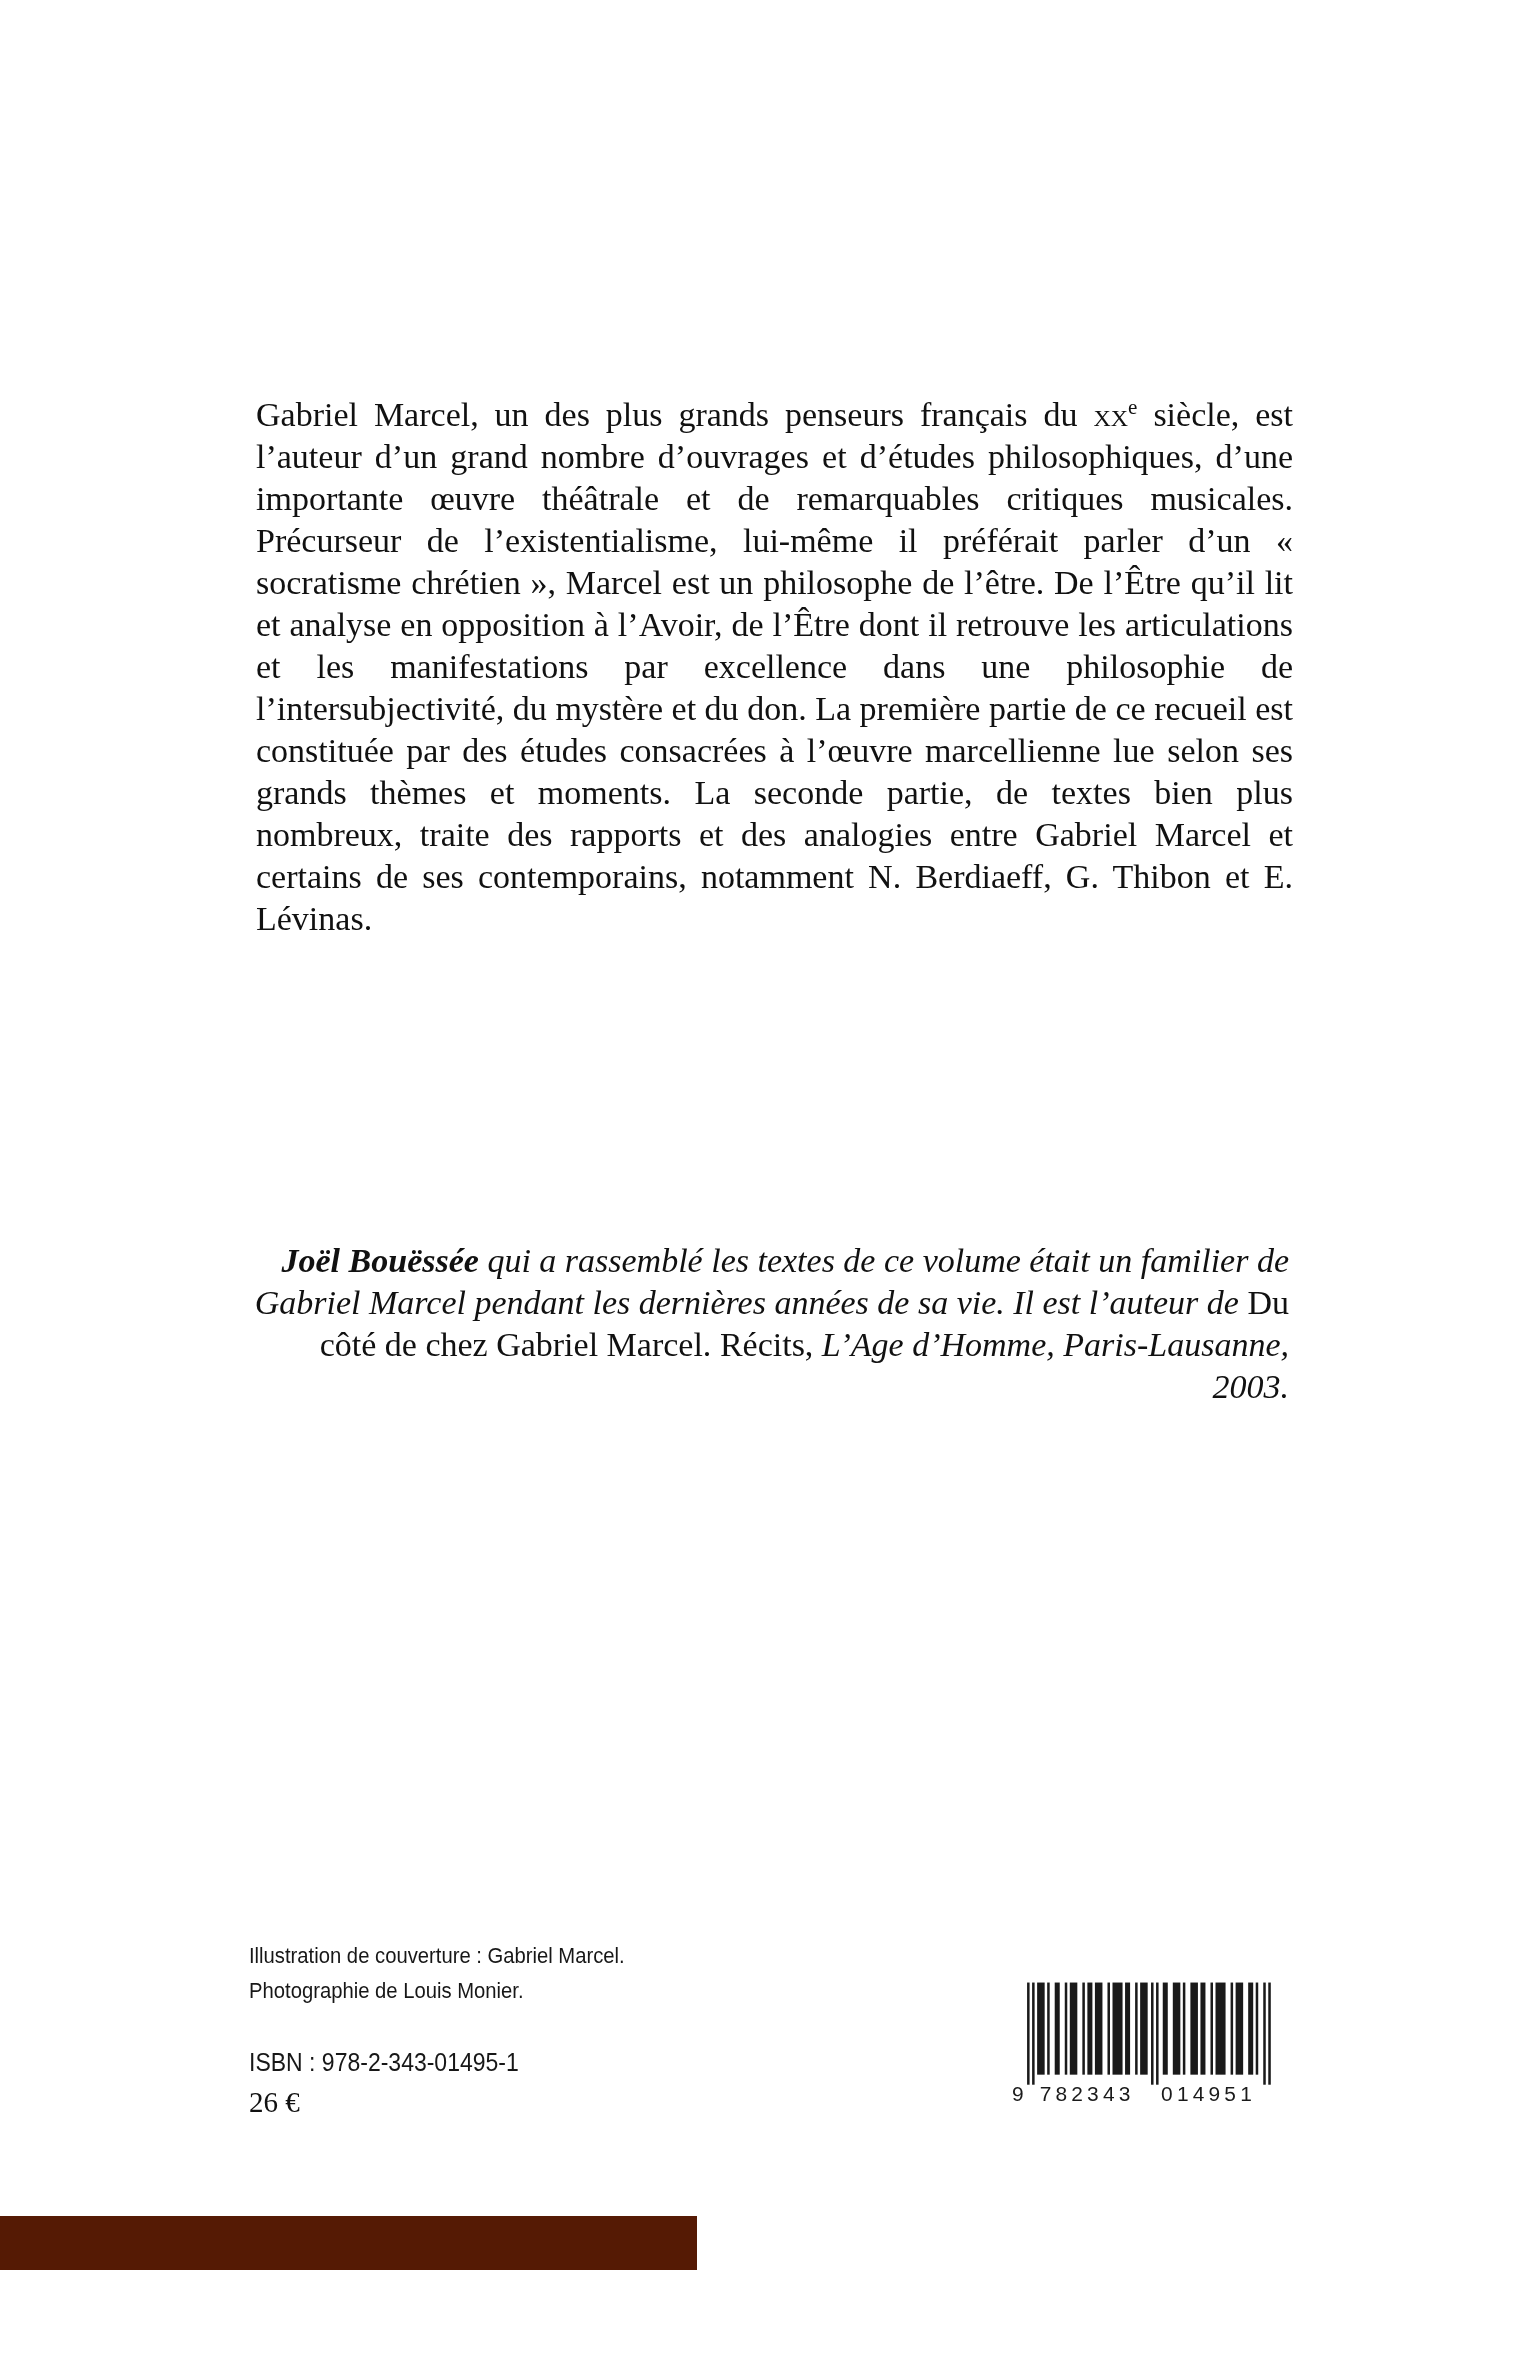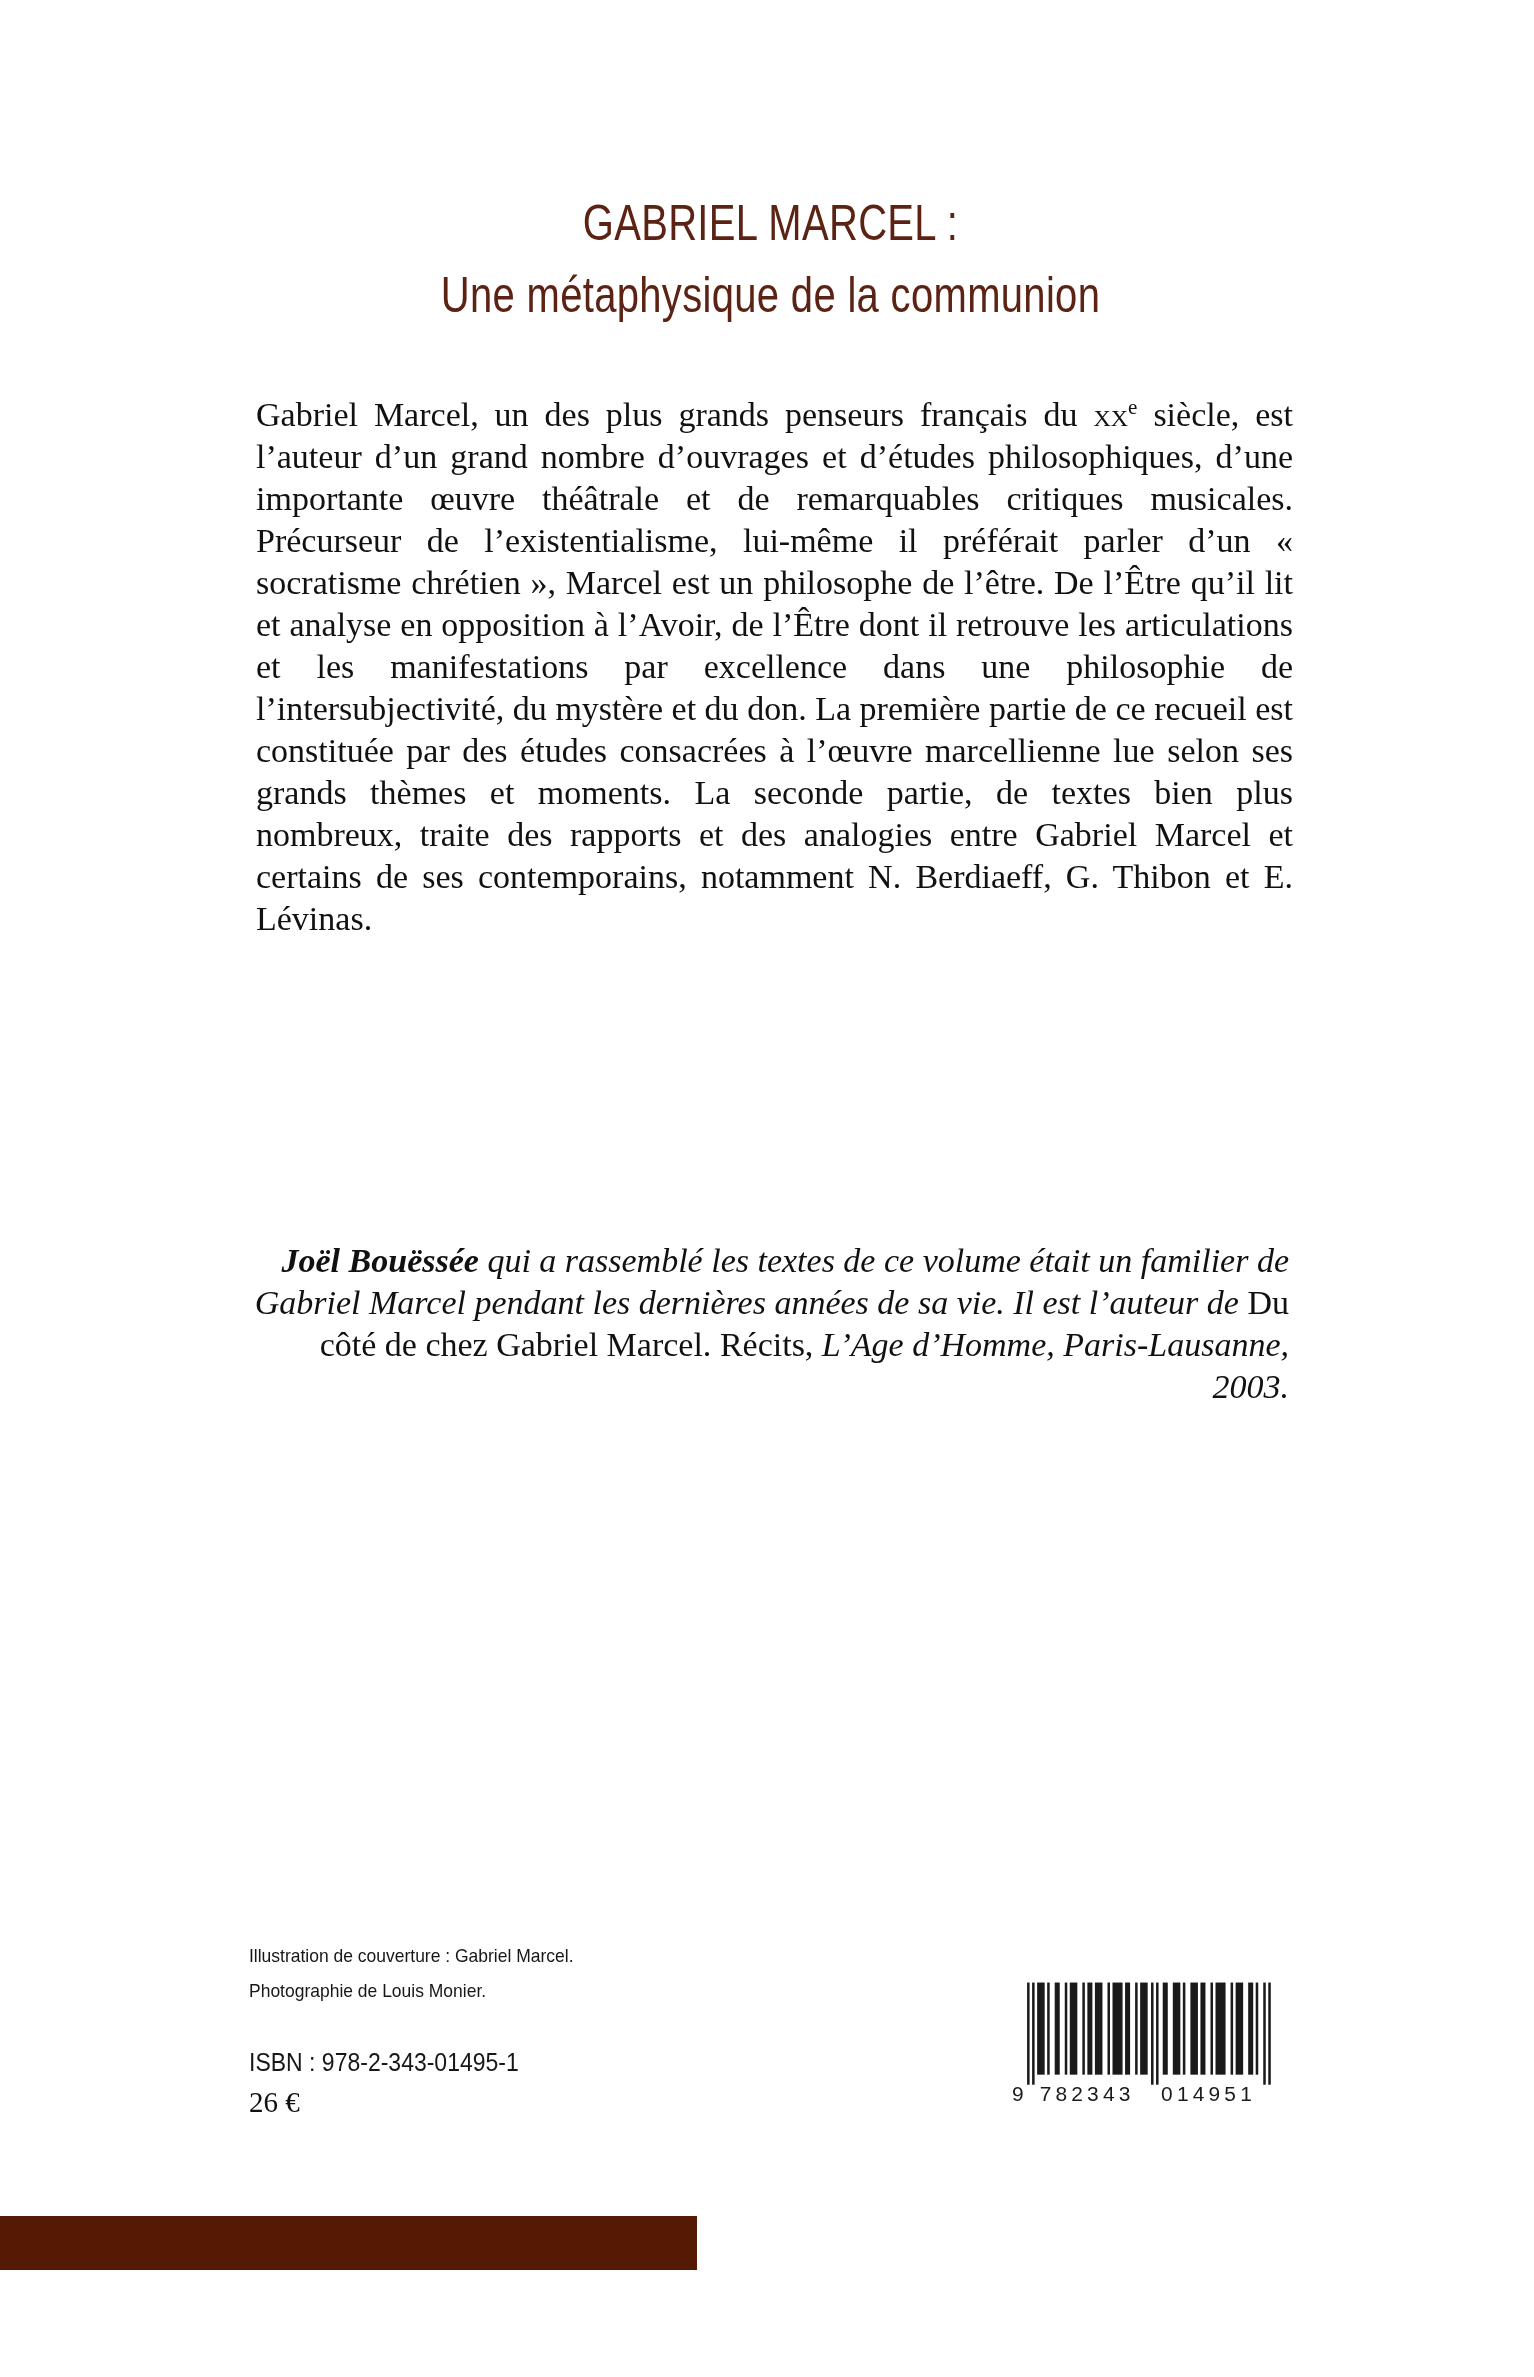--- a/index.html
+++ b/index.html
@@ -96,21 +96,21 @@
     font-style: normal;
   }
 
   
   .credits {
     position: absolute;
     left: 249px;
     top: 1938px;
     width: 654px;
     font-family: "Liberation Sans Narrow", "Liberation Sans", sans-serif;
-    font-size: 19px;
+    font-size: 22px;
     line-height: 35px;
     color: #171717;
   }
   .credits .line {
     display: block;
     transform: scaleX(0.92);
     transform-origin: left center;
     white-space: nowrap;
   }
 
@@ -182,24 +182,20 @@
     transform-origin: left center;
     font-style: italic;
     margin-left: -5px;
   }
 </style>
 </head>
 <body>
 
 <div class="page">
 
-  <div class="title-block">
-    <span class="title-line1">GABRIEL MARCEL :</span>
-    <span class="title-line2">Une métaphysique de la communion</span>
-  </div>
 
   <div class="body-copy"><span>Gabriel Marcel, un des plus grands penseurs français du </span><span class="smallcaps">xx</span><sup>e</sup><span> siècle, est l’auteur d’un grand nombre d’ouvrages et d’études philosophiques, d’une importante œuvre théâtrale et de remarquables critiques musicales. Précurseur de l’existentialisme, lui-même il préférait parler d’un « socratisme chrétien », Marcel est un philosophe de l’être. De l’Être qu’il lit et analyse en opposition à l’Avoir, de l’Être dont il retrouve les articulations et les manifestations par excellence dans une philosophie de l’intersubjectivité, du mystère et du don. La première partie de ce recueil est constituée par des études consacrées à l’œuvre marcellienne lue selon ses grands thèmes et moments. La seconde partie, de textes bien plus nombreux, traite des rapports et des analogies entre Gabriel Marcel et certains de ses contemporains, notamment N. Berdiaeff, G. Thibon et E. Lévinas.</span></div>
 
   <div class="bio-copy"><span class="bio-name">Joël Bouëssée</span><span> qui a rassemblé les textes de ce volume était un familier de Gabriel Marcel pendant les dernières années de sa vie. Il est l’auteur de </span><span class="roman">Du côté de chez Gabriel Marcel.</span><span class="roman"> </span><span class="roman">Récits,</span><span> L’Age d’Homme, Paris-Lausanne, 2003.</span></div>
 
   <div class="credits">
     <span class="line">Illustration de couverture : Gabriel Marcel.</span>
     <span class="line">Photographie de Louis Monier.</span>
   </div>
 

